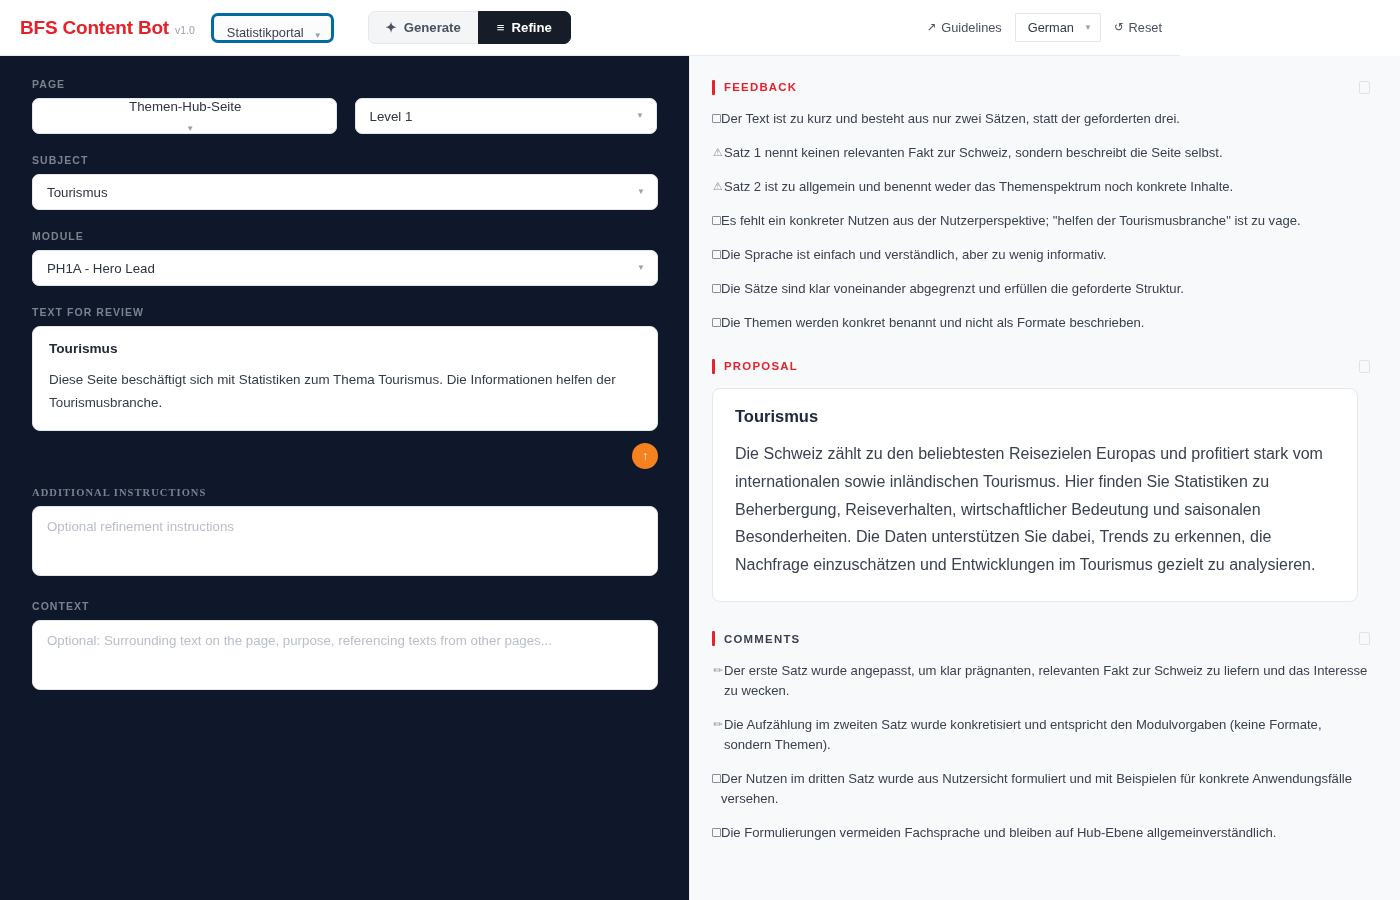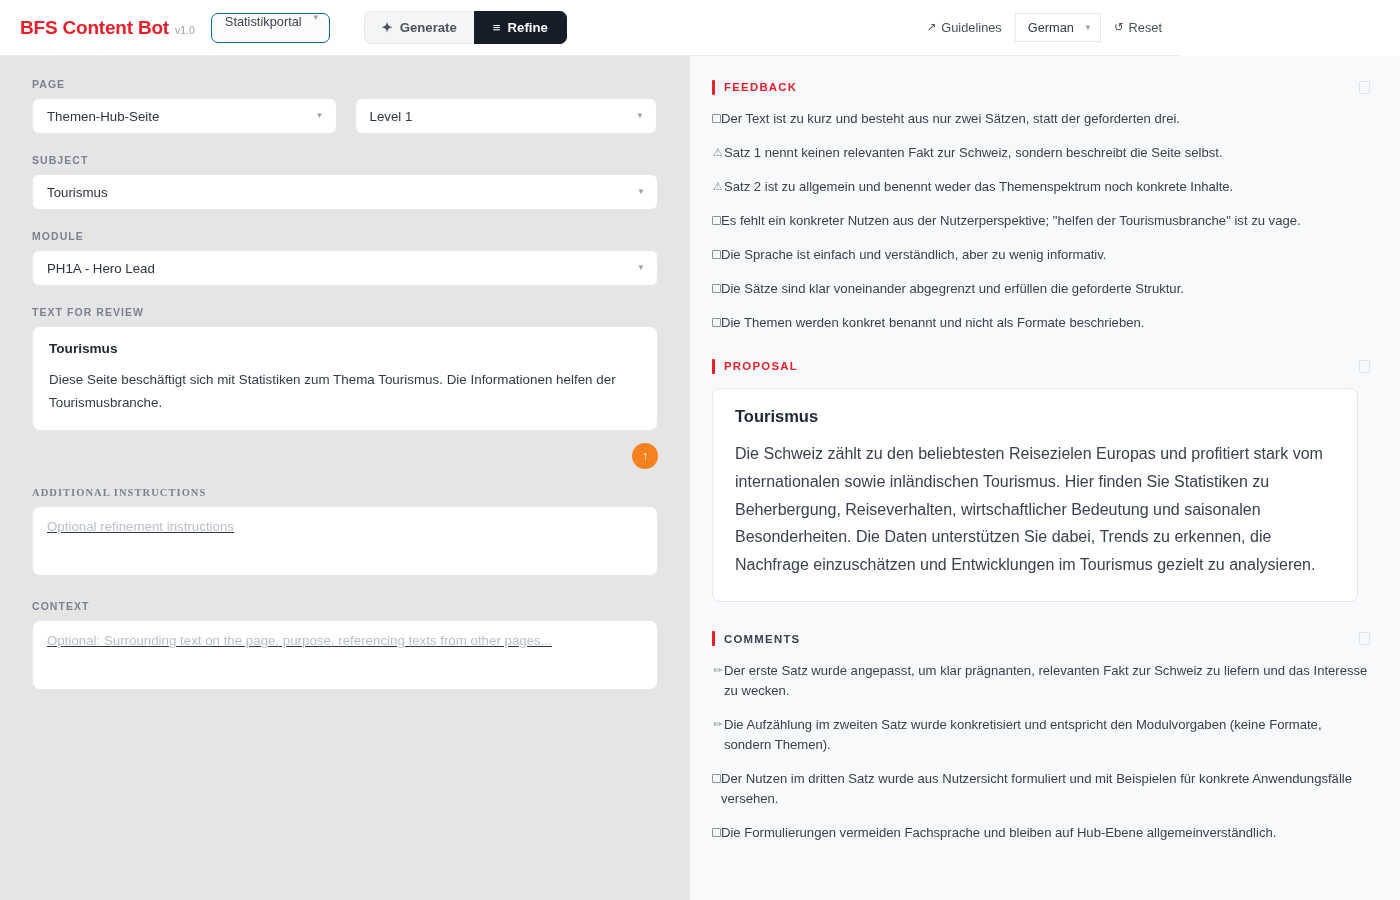--- a/index.html
+++ b/index.html
@@ -34,25 +34,25 @@
     font-size: 10.5px;
     font-weight: normal;
     color: #9aa1ad;
     margin-left: 6px;
     letter-spacing: 0;
   }
   .portal-select {
     margin-left: 16px;
     height: 30px;
     min-width: 118px;
-    border: 1px solid #0369a1;
+    border: 3px solid #0369a1;
     border-radius: 7px;
     background: #fcfcfd;
     display: flex;
-    align-items: flex-start;
+    align-items: flex-end;
     justify-content: space-between;
     padding: 0 9px 0 13px;
     font-size: 12.8px;
     color: #3c4350;
     cursor: pointer;
   }
   .caret {
     font-size: 8px;
     color: #9aa1ad;
     margin-left: 10px;
@@ -126,21 +126,21 @@
   }
 
   
   .body-wrap {
     display: flex;
     height: 844px;
     width: 1400px;
   }
   .left-pane {
     width: 690px;
-    background: #e5e5e5;
+    background: #0f172a;
     border-right: 1px solid #e8eaee;
     padding: 22px 32px 0 32px;
     overflow: hidden;
   }
   .right-pane {
     width: 710px;
     background: #f8f9fb;
     padding: 22px 30px 0 22px;
     overflow: hidden;
   }
@@ -161,21 +161,21 @@
     border-radius: 7px;
     background: #ffffff;
     display: flex;
     align-items: center;
     justify-content: space-between;
     padding: 0 12px 0 14px;
     font-size: 13.3px;
     color: #2e3440;
     cursor: pointer;
   }
-  .select-box.page  { width: 306px; }
+  .select-box.page  { width: 306px; flex-direction: column; }
   .select-box.level { width: 304px; }
   .select-box.full  { width: 626px; }
   .mt18 { margin-top: 18px; font-family: Liberation Serif, serif; }
   .mt20 { margin-top: 20px; }
 
   .review-card {
     width: 626px;
     border: 1px solid #e4e7ec;
     border-radius: 8px;
     background: #ffffff;
@@ -216,21 +216,20 @@
     height: 70px;
     border: 1px solid #e4e7ec;
     border-radius: 8px;
     background: #ffffff;
     padding: 12px 14px;
     font-size: 13.3px;
     color: #2e3440;
     font-family: "Liberation Sans", "DejaVu Sans", sans-serif;
     resize: none;
     outline: none;
-    text-decoration: underline;
   }
   .textarea-box::placeholder { color: #b9bfc9; }
 
   
   .sec-head {
     display: flex;
     align-items: center;
     height: 18px;
     margin-bottom: 13px;
     position: relative;

